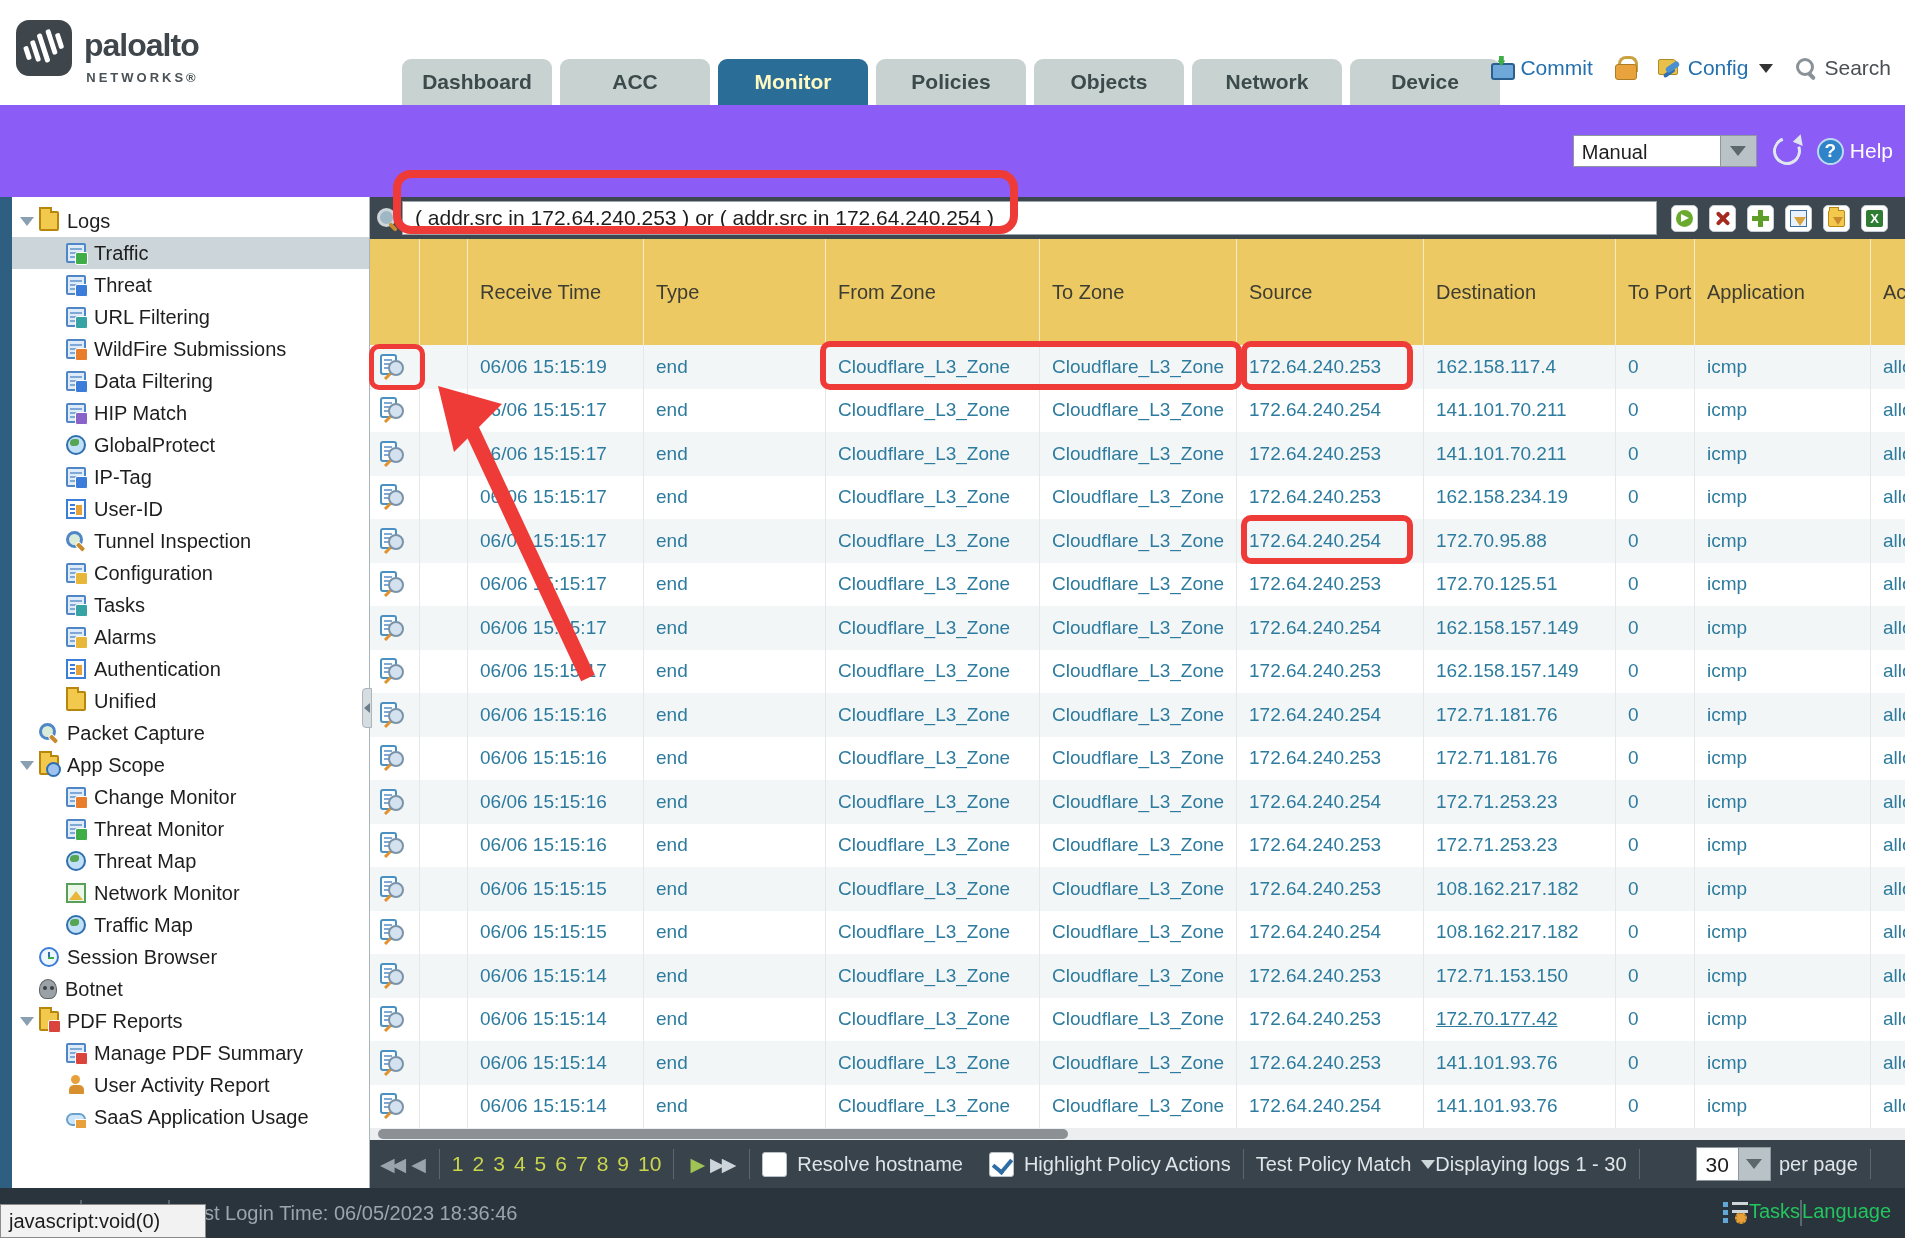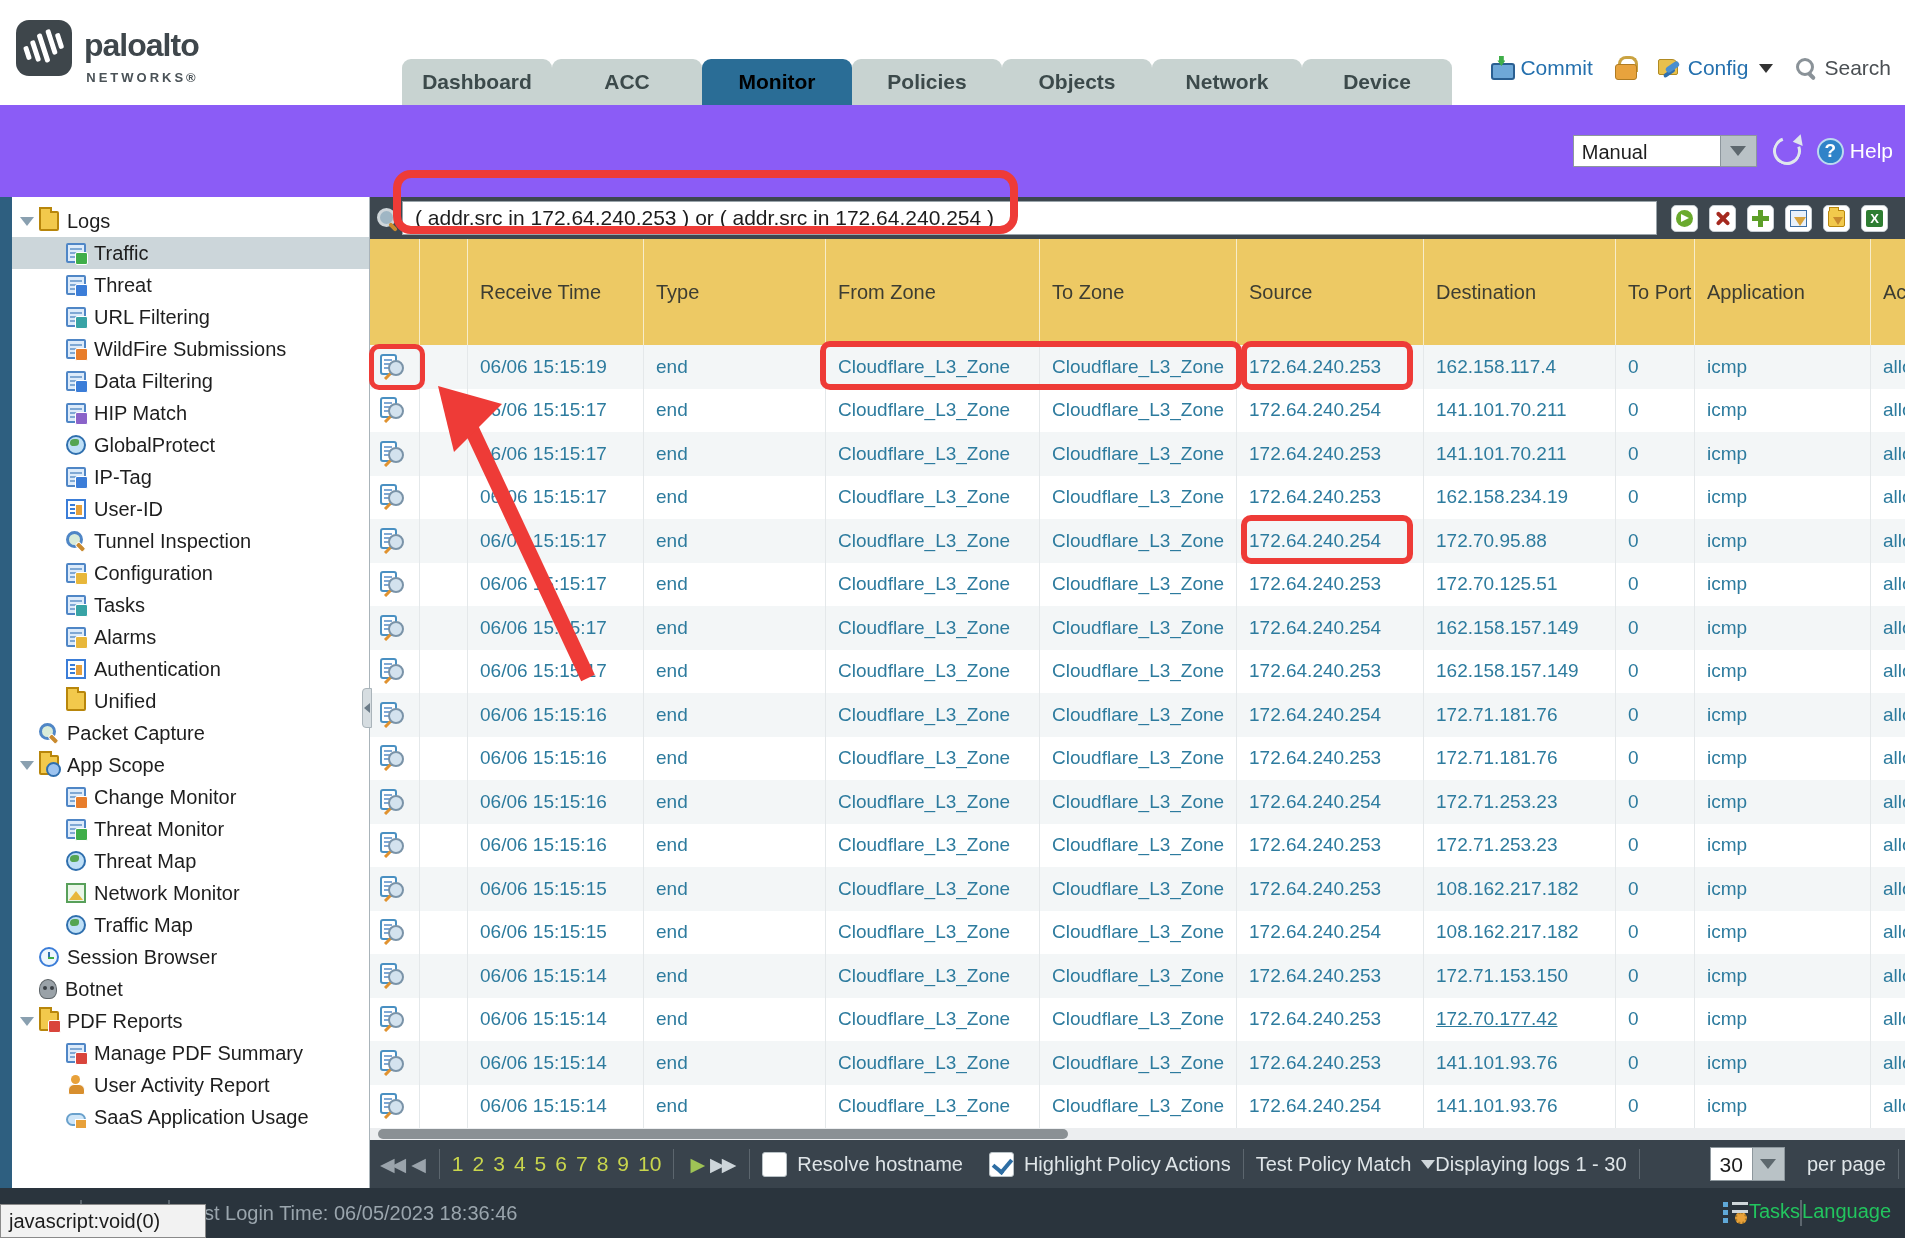--- a/index.html
+++ b/index.html
@@ -13,23 +13,23 @@
   .logo-mark i { position:absolute; width:5px; background:#fff; border-radius:2px; transform:rotate(-18deg); }
   .logo-mark i:nth-child(1){ left:9px;  top:26px; height:14px; }
   .logo-mark i:nth-child(2){ left:17px; top:20px; height:22px; }
   .logo-mark i:nth-child(3){ left:25px; top:13px; height:30px; }
   .logo-mark i:nth-child(4){ left:33px; top:9px;  height:26px; }
   .logo-mark i:nth-child(5){ left:41px; top:13px; height:16px; }
   .logo-text { display:flex; flex-direction:column; align-items:flex-end; }
   .logo-brand { font-size:32px; font-weight:bold; color:#3f474c; letter-spacing:-1px; line-height:50px; }
   .logo-sub { font-size:13px; color:#4a5257; letter-spacing:3px; font-weight:bold; }
 
-  .tabs { position:absolute; left:402px; bottom:0; display:flex; gap:0; }
+  .tabs { position:absolute; left:402px; bottom:0; display:flex; gap:8px; }
   .tab { width:150px; height:46px; background:#c8d3d1; border-radius:9px 9px 0 0; display:flex; align-items:center; justify-content:center; font-size:21px; font-weight:600; color:#3c4a4b; cursor:pointer; }
-  .tab.active { background:#2a6d96; color:#000000; }
+  .tab.active { background:#2a6d96; color:#fef9c3; }
 
   .top-actions { position:absolute; right:14px; top:56px; display:flex; align-items:center; gap:22px; font-size:21px; }
   .ta-link { display:flex; align-items:center; gap:7px; color:#2470ae; cursor:pointer; }
   .ta-search { color:#4a4f53; }
   .caret-down { width:0; height:0; border-left:7px solid transparent; border-right:7px solid transparent; border-top:9px solid #333; display:inline-block; margin-left:4px; }
 
   
   .ic-commit { width:24px; height:24px; position:relative; }
   .ic-commit::before { content:""; position:absolute; left:2px; bottom:0; width:20px; height:13px; background:#6ea8d8; border:2px solid #2a5f92; border-radius:3px; }
   .ic-commit::after { content:""; position:absolute; left:8px; top:0; width:8px; height:10px; background:#3fae49; clip-path:polygon(20% 0,80% 0,80% 45%,100% 45%,50% 100%,0 45%,20% 45%); }
@@ -150,21 +150,21 @@
   .pg-arrow.green { color:#9fc355; }
   .pg-arrow.light { color:#cdd5da; }
   .pg-pages { display:flex; gap:9px; color:#c9d64c; font-size:21px; }
   .pg-pages span { cursor:pointer; }
   .cbox { width:25px; height:25px; background:#fff; border:1px solid #b9c2c6; border-radius:3px; margin-right:10px; flex:none; position:relative; cursor:pointer; }
   .cbox.checked::after { content:""; position:absolute; left:6px; top:2px; width:9px; height:14px; border:solid #2d6da3; border-width:0 4px 4px 0; transform:rotate(40deg); }
   .pg-label { white-space:nowrap; }
   .pg-group { display:flex; align-items:center; }
   .pg-caret { width:0; height:0; border-left:7px solid transparent; border-right:7px solid transparent; border-top:9px solid #cfd6da; margin-left:10px; }
   .pg-right { margin-left:auto; display:flex; align-items:center; }
-  .mini-select { display:flex; margin:0 22px;padding-left:36px; }
+  .mini-select { display:flex; margin:0 8px;padding-left:36px; }
   .mini-select .v { background:#fff; color:#1c1c1c; height:34px; padding:3px 9px; font-size:21px; line-height:28px; border:1px solid #8d979d; }
   .mini-select .b { width:32px; height:34px; background:#b9c2c6; border:1px solid #8d979d; border-left:none; display:flex; align-items:center; justify-content:center; cursor:pointer; }
   .mini-select .b i { width:0; height:0; border-left:8px solid transparent; border-right:8px solid transparent; border-top:10px solid #5d686e; }
 
   
   .statusbar { position:absolute; left:0; top:1188px; width:100%; height:50px; background:#2a343d; color:#9aa5ad; font-size:20px; z-index:5; display:flex; align-items:center; }
   .sb-left { display:flex; align-items:center; margin-left:14px; gap:12px; }
   .sb-sep { width:2px; height:26px; background:#5c666e; }
   .sb-right { margin-left:auto; display:flex; margin-right:14px; color:#22c55e; }
   .ic-tasks { width:26px; height:24px; position:relative; }

